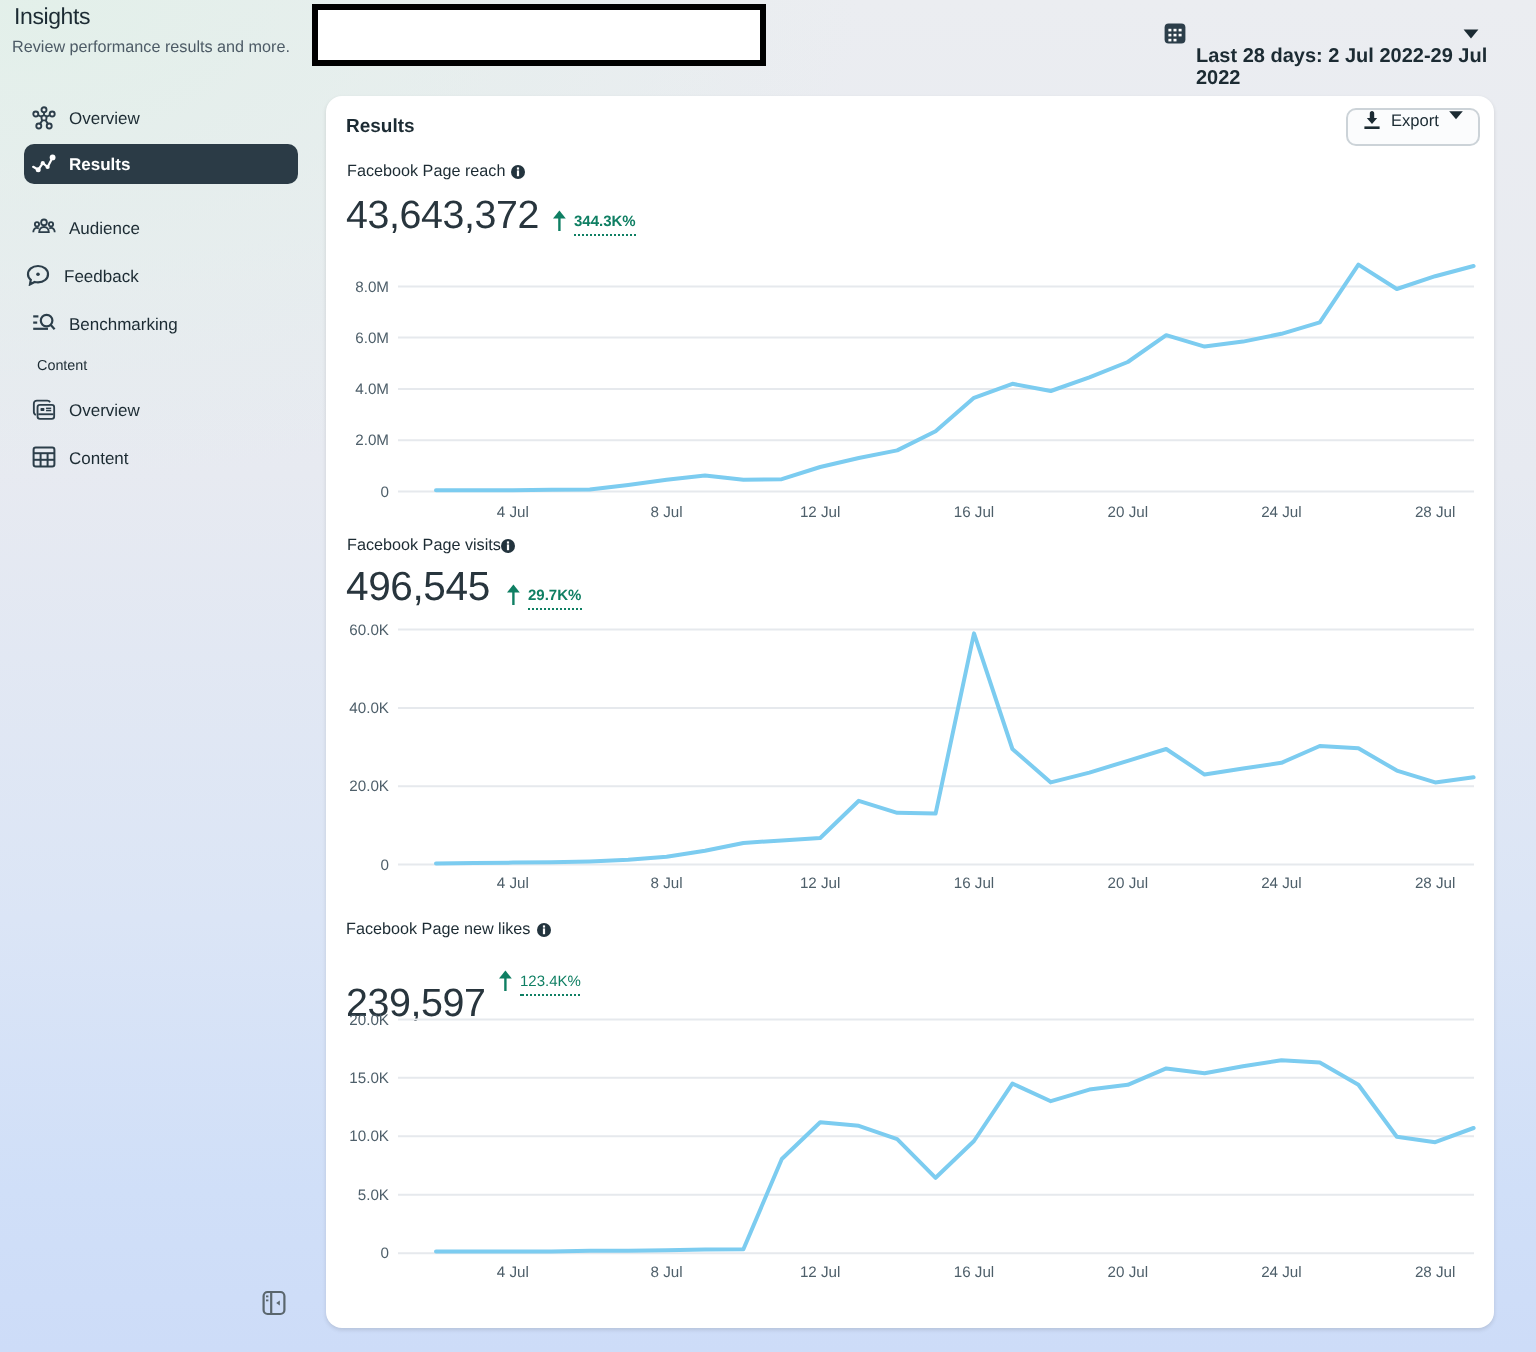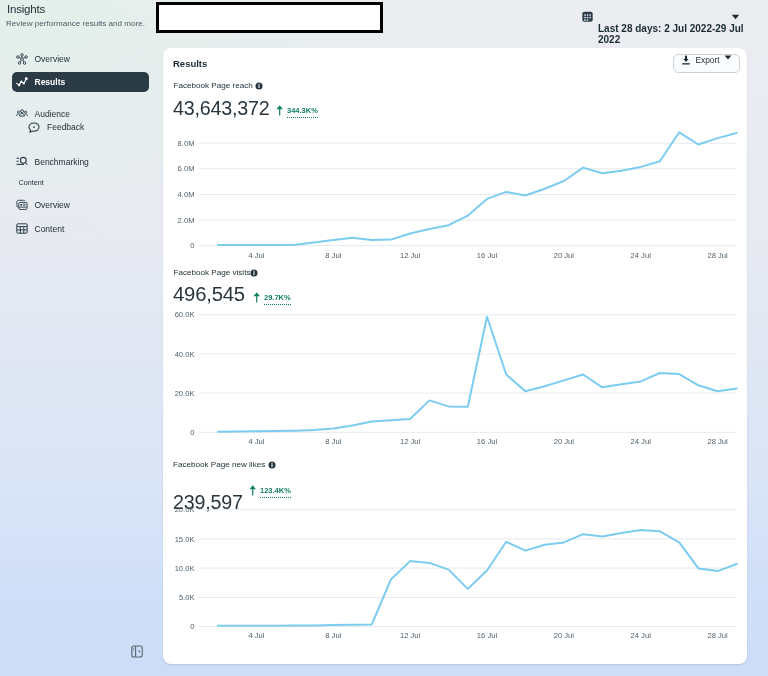--- a/index.html
+++ b/index.html
@@ -54,21 +54,21 @@
           <path d="M3.9 8.3 C3.9 6.6 5.0 5.5 6.5 5.5 C8.0 5.5 9.1 6.6 9.1 8.3 Z"></path>
 <circle cx="2.7" cy="4.0" r="1.15"></circle>
           <path d="M0.7 8.3 C0.7 6.9 1.5 6.0 2.7 6.0 C3.1 6.0 3.4 6.1 3.7 6.3"></path>
 <circle cx="10.3" cy="4.0" r="1.15"></circle>
           <path d="M12.3 8.3 C12.3 6.9 11.5 6.0 10.3 6.0 C9.9 6.0 9.6 6.1 9.3 6.3"></path>
         </g>
       </svg>
     </span>
     <span style="margin-left:7px;font-size:8.5px;color:#1c2b33">Audience</span>
   </div>
-<div style="position:absolute;left:24px;top:122.3px;width:137px;height:20.5px;display:flex;align-items:flex-start">
+<div style="position:absolute;left:9px;top:122.3px;width:137px;height:20.5px;display:flex;align-items:flex-end">
     <span style="margin-left:4px;width:12px;display:flex;justify-content:center">
       <svg width="12" height="11" viewBox="0 0 12 11">
         <g stroke="#2c3e4a" stroke-width="1.1" fill="none">
 <path d="M6 1 C8.9 1 11 2.8 11 5.1 C11 7.4 8.9 9.2 6 9.2 C5.4 9.2 4.8 9.1 4.3 9 L2 10.2 L2.4 7.9 C1.5 7.2 1 6.2 1 5.1 C1 2.8 3.1 1 6 1 Z"></path>
 <circle cx="6" cy="5.1" r="0.9" fill="#2c3e4a" stroke="none"></circle>
         </g>
       </svg>
     </span>
     <span style="margin-left:7px;font-size:8.5px;color:#1c2b33">Feedback</span>
   </div>
@@ -235,21 +235,21 @@
     <rect x="3.45" y="3.2" width="1.1" height="2.9" fill="#fff"></rect>
     <rect x="3.45" y="1.7" width="1.1" height="1.1" fill="#fff"></rect>
   </svg>
 <div class="abs" style="left:173px;top:491px;font-size:19.7px;color:#28353d;letter-spacing:-0.2px">239,597</div>
 <svg style="position:absolute;left:248px;top:484.1px" width="10" height="13" viewBox="0 0 10 13">
     <g stroke="#0f7f63" stroke-width="1.2" fill="#0f7f63">
       <line x1="4.7" y1="11.5" x2="4.7" y2="3.5"></line>
       <path d="M1.5 5.3 L4.7 1.2 L7.9 5.3 Z" stroke="none"></path>
     </g>
   </svg>
-<div style="position:absolute;left:260px;top:485.6px;font-size:7.5px;font-weight:bold;color:#0f7f63;border-bottom:1px dotted #0f7f63;padding-bottom:1px;line-height:10px">123.4K%</div>
+<div style="position:absolute;left:260px;top:485.6px;font-size:7.5px;font-weight:normal;color:#0f7f63;border-bottom:1px dotted #0f7f63;padding-bottom:1px;line-height:10px">123.4K%</div>
 <svg style="position:absolute;left:0;top:505px" width="768" height="145" viewBox="0 505 768 145">
 <line x1="199.0" y1="509.7" x2="737.0" y2="509.7" stroke="#e6e9ed" stroke-width="1"></line>
 <text x="194.5" y="512.3" text-anchor="end" font-size="7.6" fill="#4e5f6a">20.0K</text>
 <line x1="199.0" y1="538.9" x2="737.0" y2="538.9" stroke="#e6e9ed" stroke-width="1"></line>
 <text x="194.5" y="541.5" text-anchor="end" font-size="7.6" fill="#4e5f6a">15.0K</text>
 <line x1="199.0" y1="568.1" x2="737.0" y2="568.1" stroke="#e6e9ed" stroke-width="1"></line>
 <text x="194.5" y="570.7" text-anchor="end" font-size="7.6" fill="#4e5f6a">10.0K</text>
 <line x1="199.0" y1="597.4" x2="737.0" y2="597.4" stroke="#e6e9ed" stroke-width="1"></line>
 <text x="194.5" y="600.0" text-anchor="end" font-size="7.6" fill="#4e5f6a">5.0K</text>
 <line x1="199.0" y1="626.6" x2="737.0" y2="626.6" stroke="#e6e9ed" stroke-width="1"></line>

